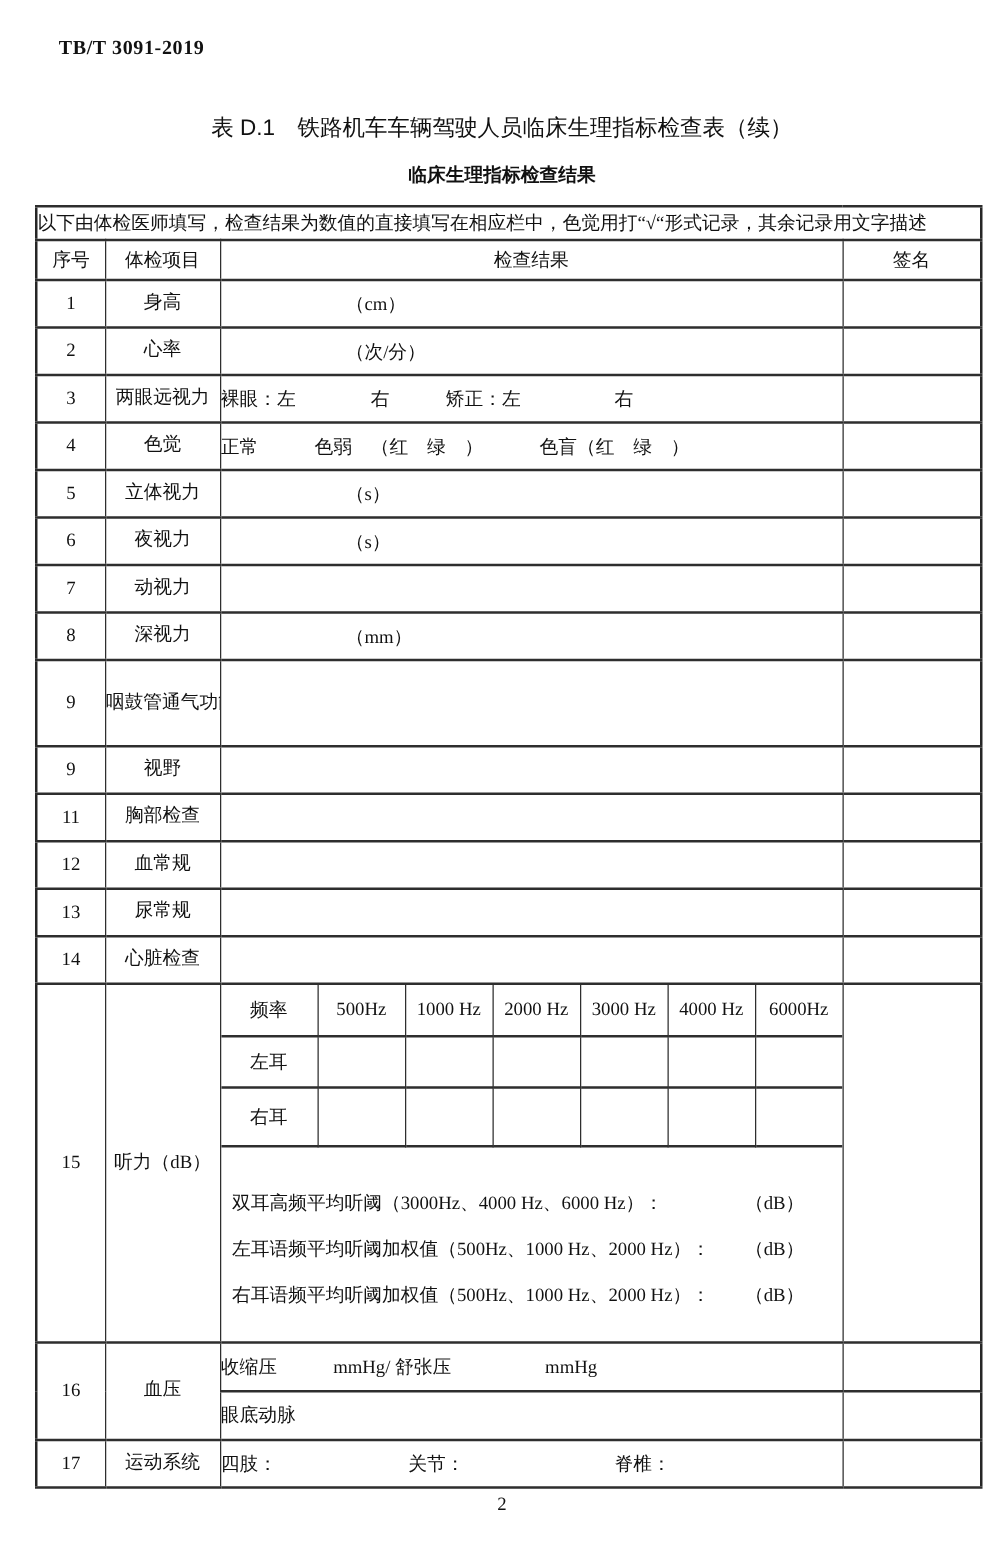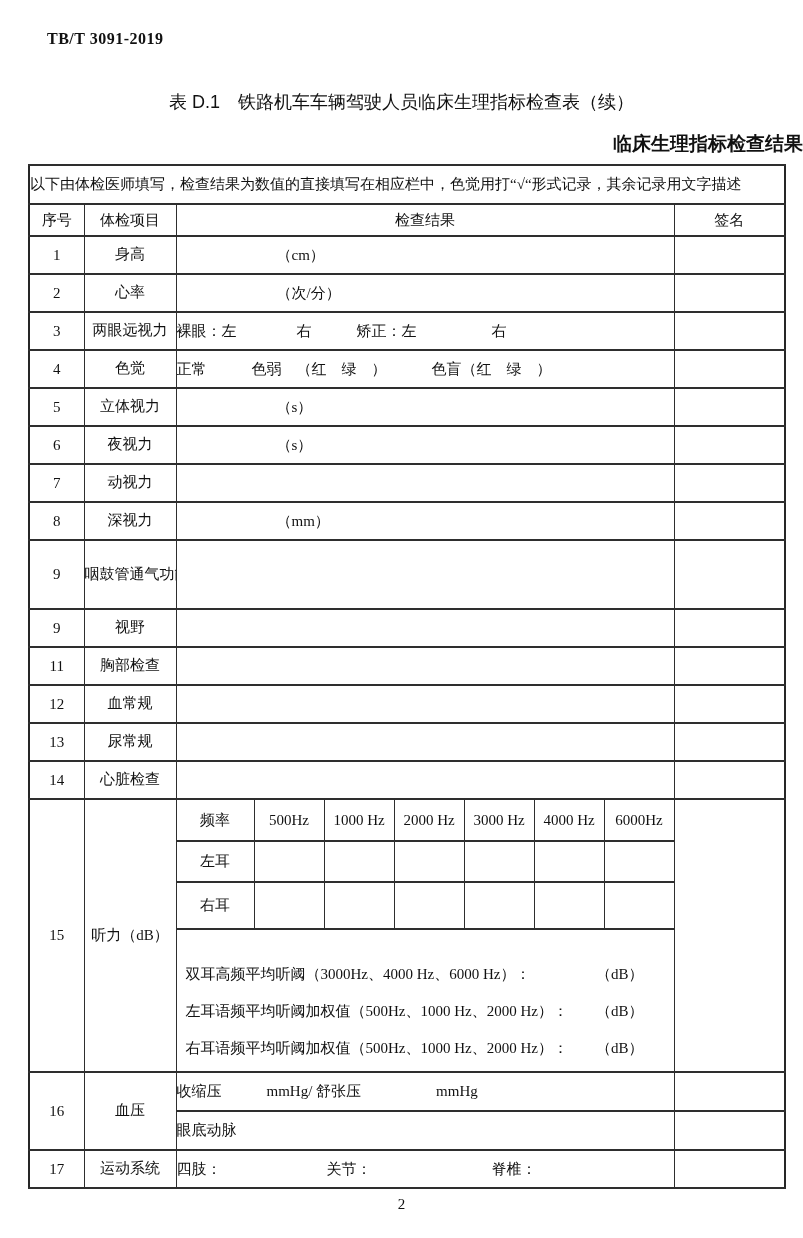--- a/index.html
+++ b/index.html
@@ -14,36 +14,36 @@
     font-family:Liberation Serif, serif;
     font-weight:bold; font-size:16px; letter-spacing:0.5px;margin-left:17px;
   }
   .title {
     position:absolute; top:90px; left:0; width:100%;
     text-align:center; font-weight:normal; font-size:18px;
     font-family:"Liberation Sans","DejaVu Sans",sans-serif;
   }
   .subtitle {
     position:absolute; top:131px; left:0; width:100%;
-    text-align:right; font-weight:bold; font-size:19px;
+    text-align:center; font-weight:bold; font-size:15px;
     font-family:Liberation Mono, monospace;
   }
   table.exam {
     position:absolute; top:164px; left:28px;
     width:756px; table-layout:fixed;
     border-collapse:collapse;
     border:2px solid #262626;
   }
   table.exam td {
     border:1px solid #2e2e2e;
     border-top-width:2px; border-bottom-width:2px;
     font-size:15px; vertical-align:middle;
     padding:0; overflow:hidden; white-space:nowrap;
   }
-  tr.rh31 { height:39px; } tr.rh32 { height:32px;padding-left:16px; }
+  tr.rh31 { height:27px; } tr.rh32 { height:32px;padding-left:16px; }
   tr.rh38 { height:38px; } tr.rh39 { height:39px; }
   tr.rh69 { height:69px; }
   td.c-instr { text-align:left; padding:0 6px 0 8px; white-space:normal; }
   td.c-no   { text-align:center; }
   td.c-item { text-align:center; white-space:normal; line-height:1.95; }
   td.c-res  { text-align:left; padding-left:9px; }
   td.c-res.unit { padding-left:100px; }
   td.c-head { text-align:center; }
   td.res-nest { padding:0;text-align:center; }
   .hgrid {
@@ -51,21 +51,21 @@
     grid-template-columns:78px 70px 70px 70px 70px 70px auto;
     grid-template-rows:42px 41px 47px;
   }
   .hgrid > div {
     border-right:1px solid #2e2e2e;
     border-bottom:2px solid #2e2e2e;
     display:flex; align-items:center; justify-content:center;
     font-size:15px;
   }
   .hgrid > div:nth-child(7n) { border-right:none; }
-  .hnotes { padding:26px 30px 4px 9px; }
+  .hnotes { padding:26px 30px 18px 9px; }
   .hnote {
     height:37px; display:flex; align-items:center;
     justify-content:space-between; font-size:15px;
   }
   .page-number {
     position:absolute; top:1196px; left:0; width:100%;
     text-align:center; font-size:15px;
   }
 </style>
 </head>

